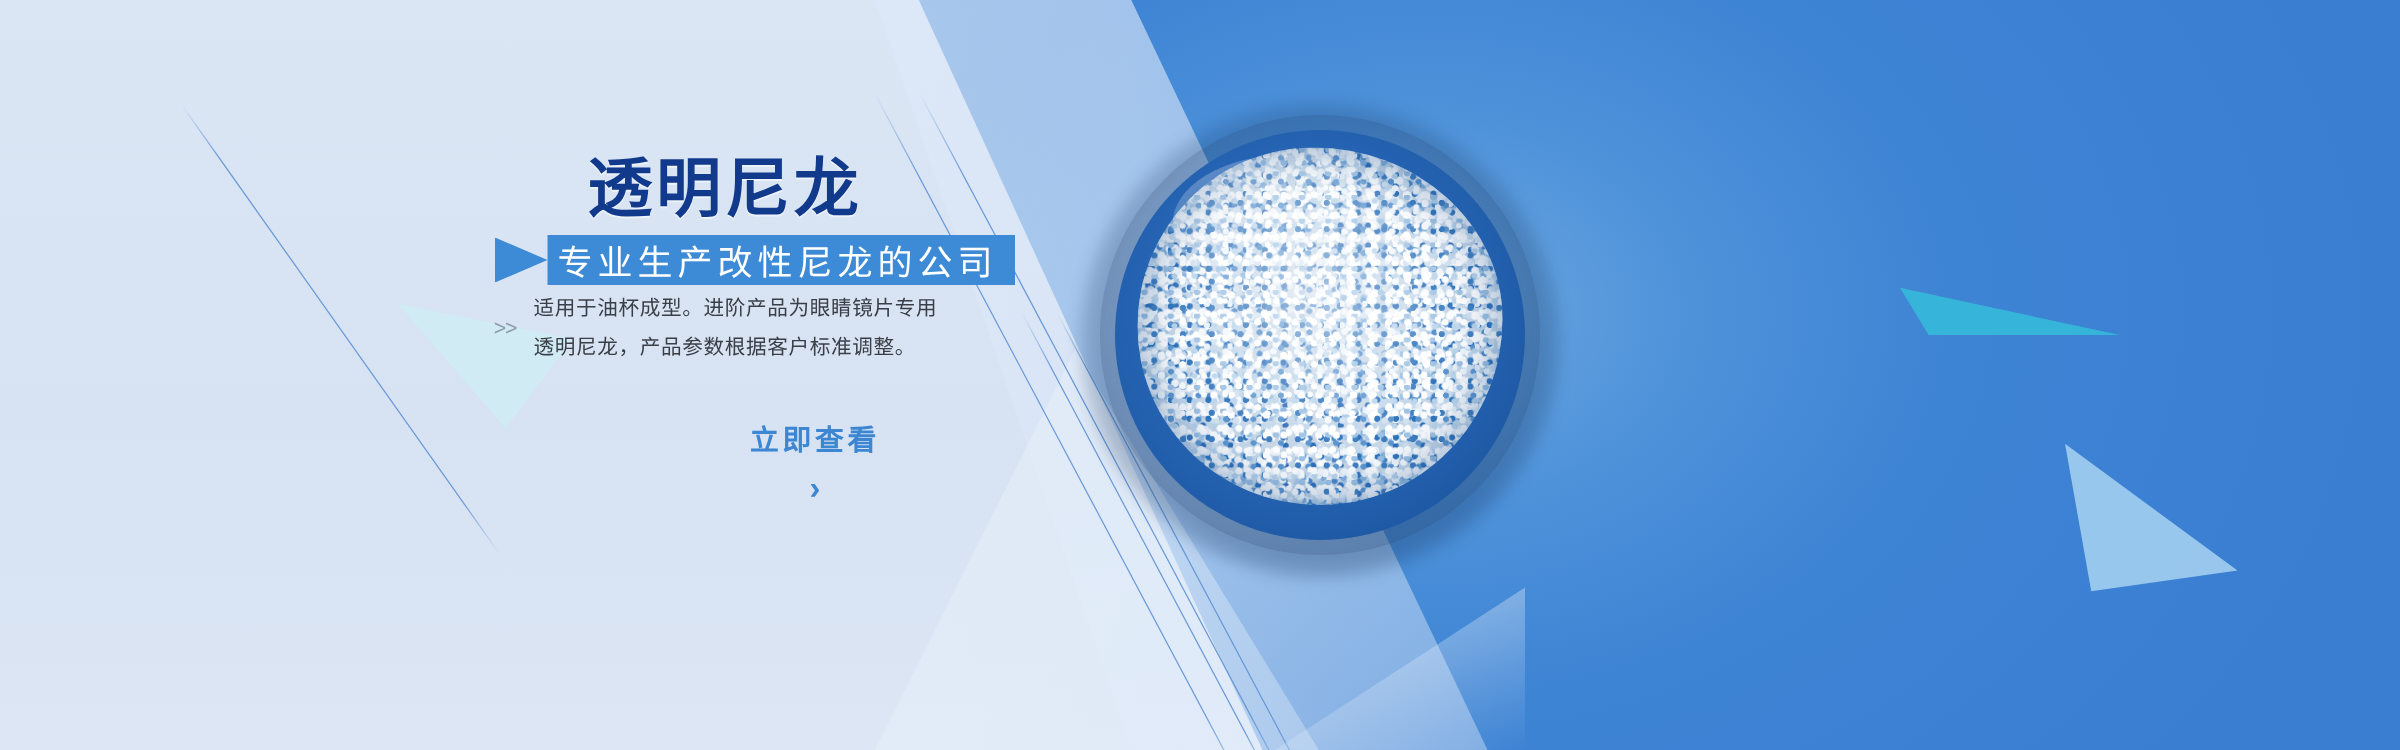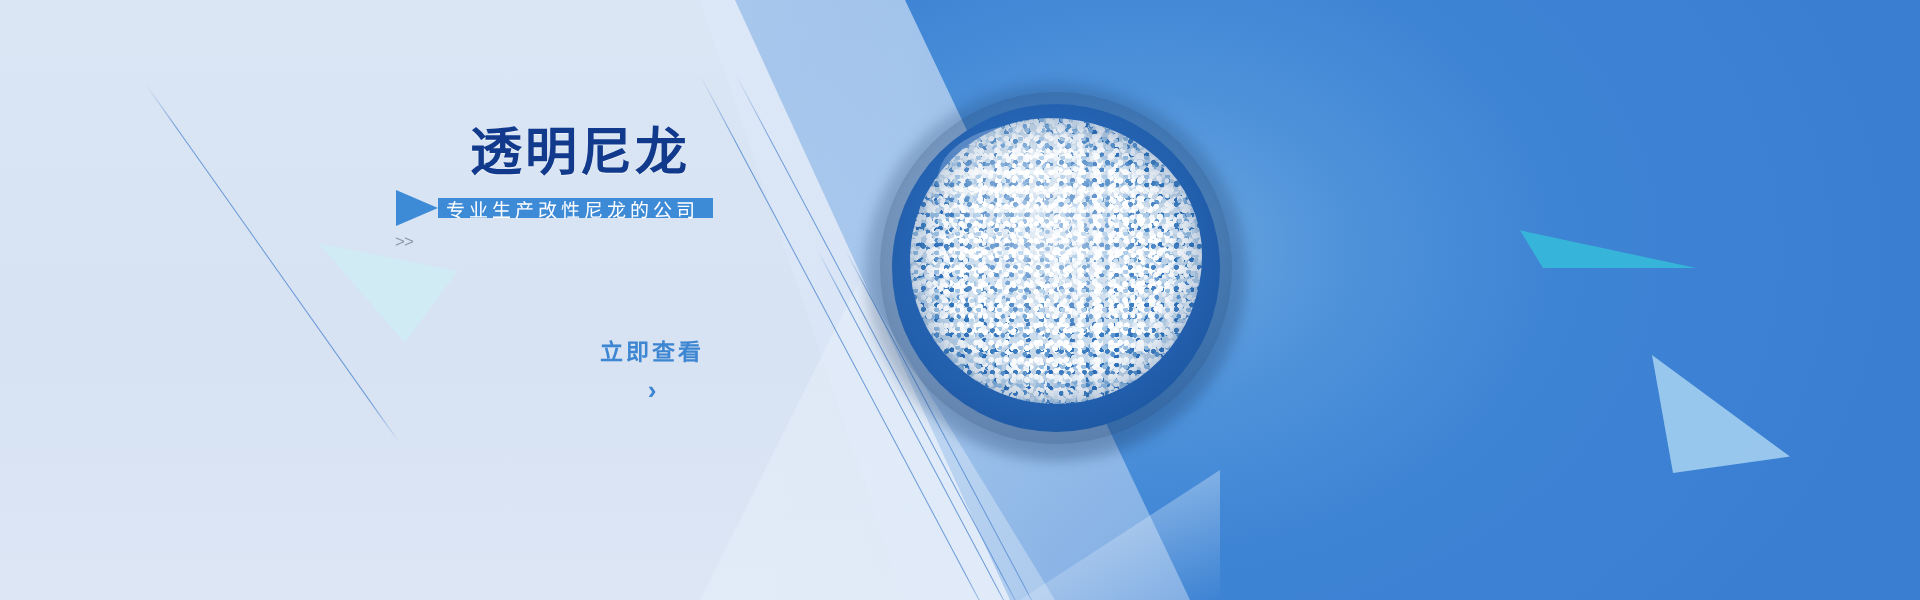--- a/index.html
+++ b/index.html
@@ -170,24 +170,24 @@
 
   .ribbon{
     position:absolute;left:396px;top:190px;height:36px;
     display:flex;align-items:center;
   }
   .ribbon-arrow{
     width:42px;height:36px;background:#3d8ad6;
     clip-path:polygon(0 0, 100% 50%, 0 100%);
   }
   .ribbon-body{
-    height:20px;background:#3d8ad6;
+    height:40px;background:#3d8ad6;
     display:flex;align-items:center;
     padding:0 14px 0 8px;
-    font-size:19px;letter-spacing:4px;color:#ffffff;
+    font-size:28px;letter-spacing:4px;color:#ffffff;
     white-space:nowrap;
   }
 
   .desc-row{
     position:absolute;left:395px;top:232px;
     display:flex;align-items:center;gap:14px;
   }
   .desc-marker{
     font-size:17px;color:#8c99aa;letter-spacing:-1px;
     font-family:"Liberation Sans",sans-serif;
@@ -242,20 +242,22 @@
     <div class="headline">透明尼龙</div>
 
     <div class="ribbon">
       <div class="ribbon-arrow"></div>
       <div class="ribbon-body">专业生产改性尼龙的公司</div>
     </div>
 
     <div class="desc-row">
       <span class="desc-marker">&gt;&gt;</span>
       <div class="desc-text">
+        <span class="line">适用于油杯成型。进阶产品为眼睛镜片专用</span>
+        <span class="line">透明尼龙，产品参数根据客户标准调整。</span>
       </div>
     </div>
 
     <div class="cta">
       <span class="cta-label">立即查看</span>
       <span class="cta-chevron">›</span>
     </div>
 
   </div>
 </div>

